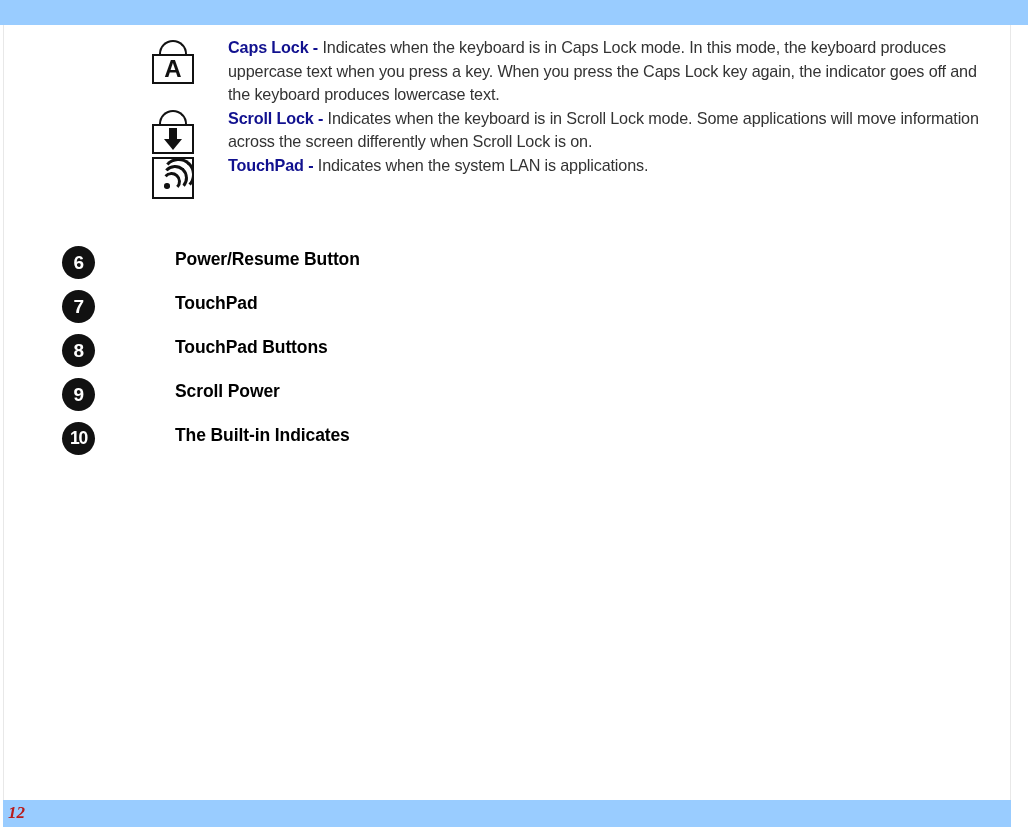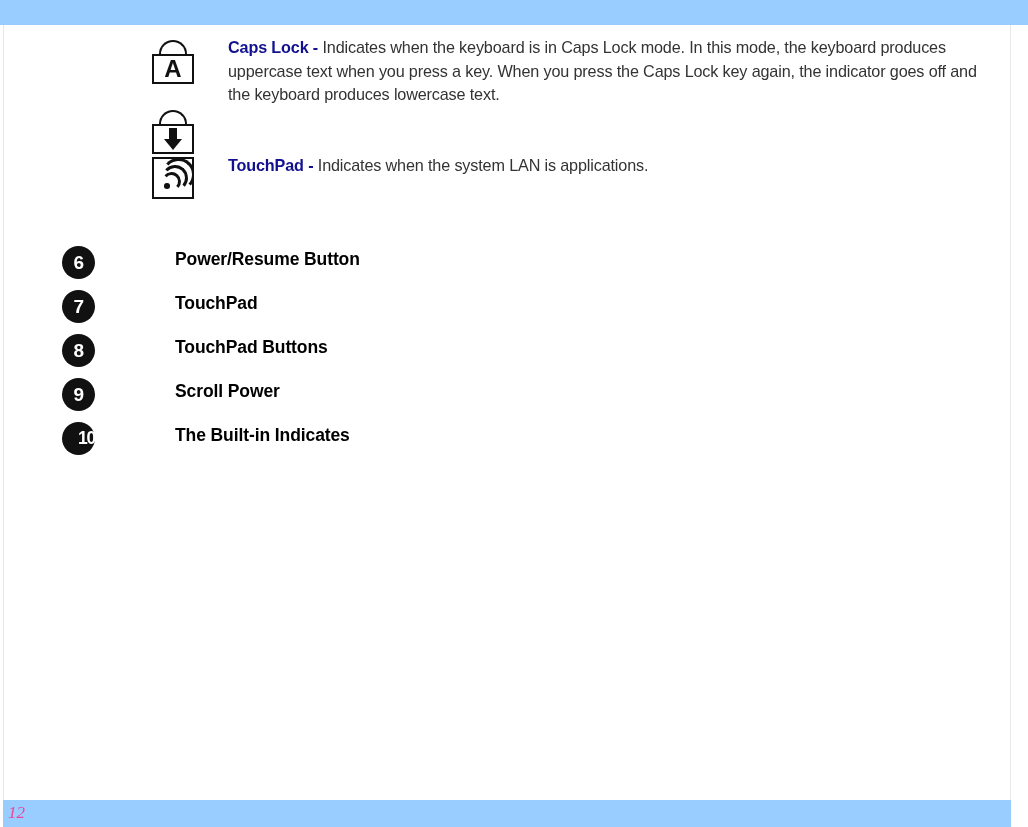--- a/index.html
+++ b/index.html
@@ -60,23 +60,23 @@
     height: 27px;
     background: #99ccff;
   }
 
   .page-number {
     position: absolute;
     left: 8px;
     top: 803px;
     font-family: "Liberation Serif", serif;
     font-style: italic;
-    font-weight: normal;
+    font-weight: bold;
     font-size: 17px;
-    color: #ec4899;
+    color: #b91c1c;
     letter-spacing: 0px;
   }
 
   
   .indicators {
     position: absolute;
     left: 0;
     top: 36px;
     width: 1028px;
   }
@@ -239,21 +239,21 @@
     border-radius: 50%;
     background: #111111;
     color: #ffffff;
     font-family: "Liberation Sans", sans-serif;
     font-weight: bold;
     font-size: 19px;
     line-height: 33px;
     text-align: center;
     letter-spacing: -0.5px;
   }
-  .num-bullet.two-digit { font-size: 17.5px; letter-spacing: -1.2px; text-align: right; }
+  .num-bullet.two-digit { font-size: 17.5px; letter-spacing: -1.2px; }
 
   .num-label {
     font-family: "Liberation Sans", sans-serif;
     font-weight: bold;
     font-size: 17.5px;
     color: #000000;
     letter-spacing: -0.1px;
     position: relative;
     top: -3px;
     margin-left: 36px;
@@ -289,20 +289,23 @@
         <div class="icon-box row2">
           <div class="lock-shackle"></div>
           <div class="lock-body">
             <div class="lock-arrow">
               <div class="arrow-stem"></div>
               <div class="arrow-head"></div>
             </div>
           </div>
         </div>
       </div>
+      <div class="ind-text-cell">
+        <span class="ind-term">Scroll Lock - </span><span>Indicates when the keyboard is in Scroll Lock mode.  Some applications will move information across the screen differently when Scroll Lock is on.</span>
+      </div>
     </div>
 
     <div class="indicator-row">
       <div class="ind-icon-cell">
         <div class="icon-box row3">
           <div class="wifi-box">
             <div class="wifi-dot"></div>
             <div class="wifi-arc a1"></div>
             <div class="wifi-arc a2"></div>
             <div class="wifi-arc a3"></div>

